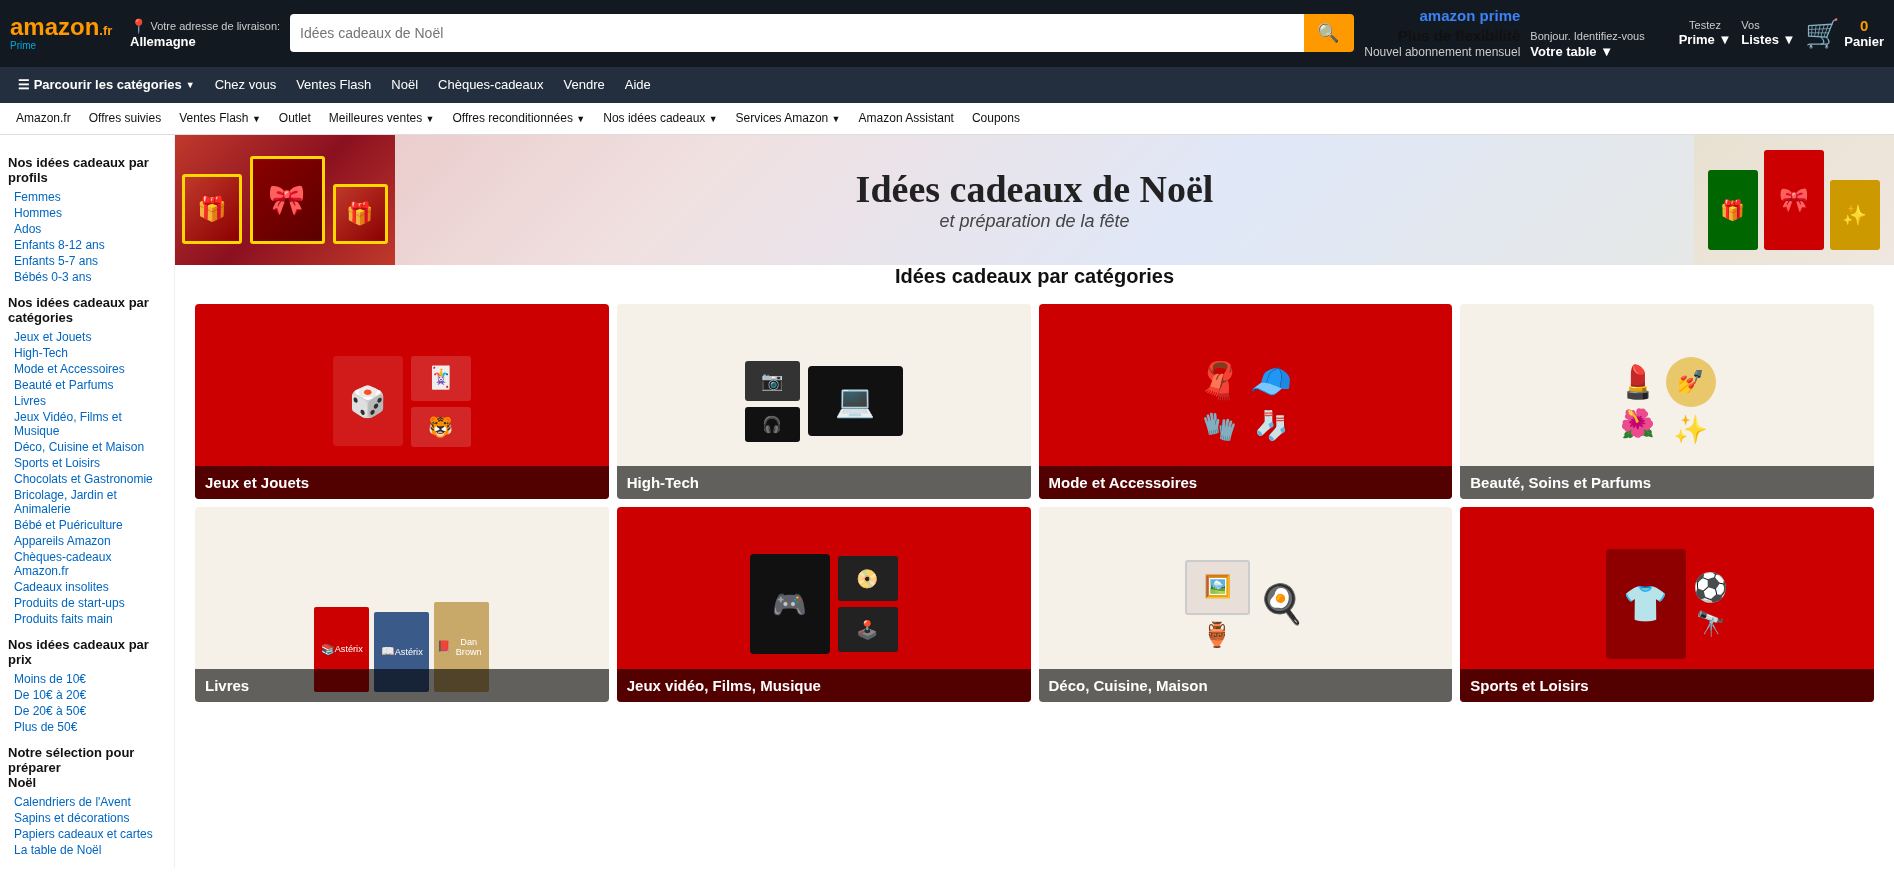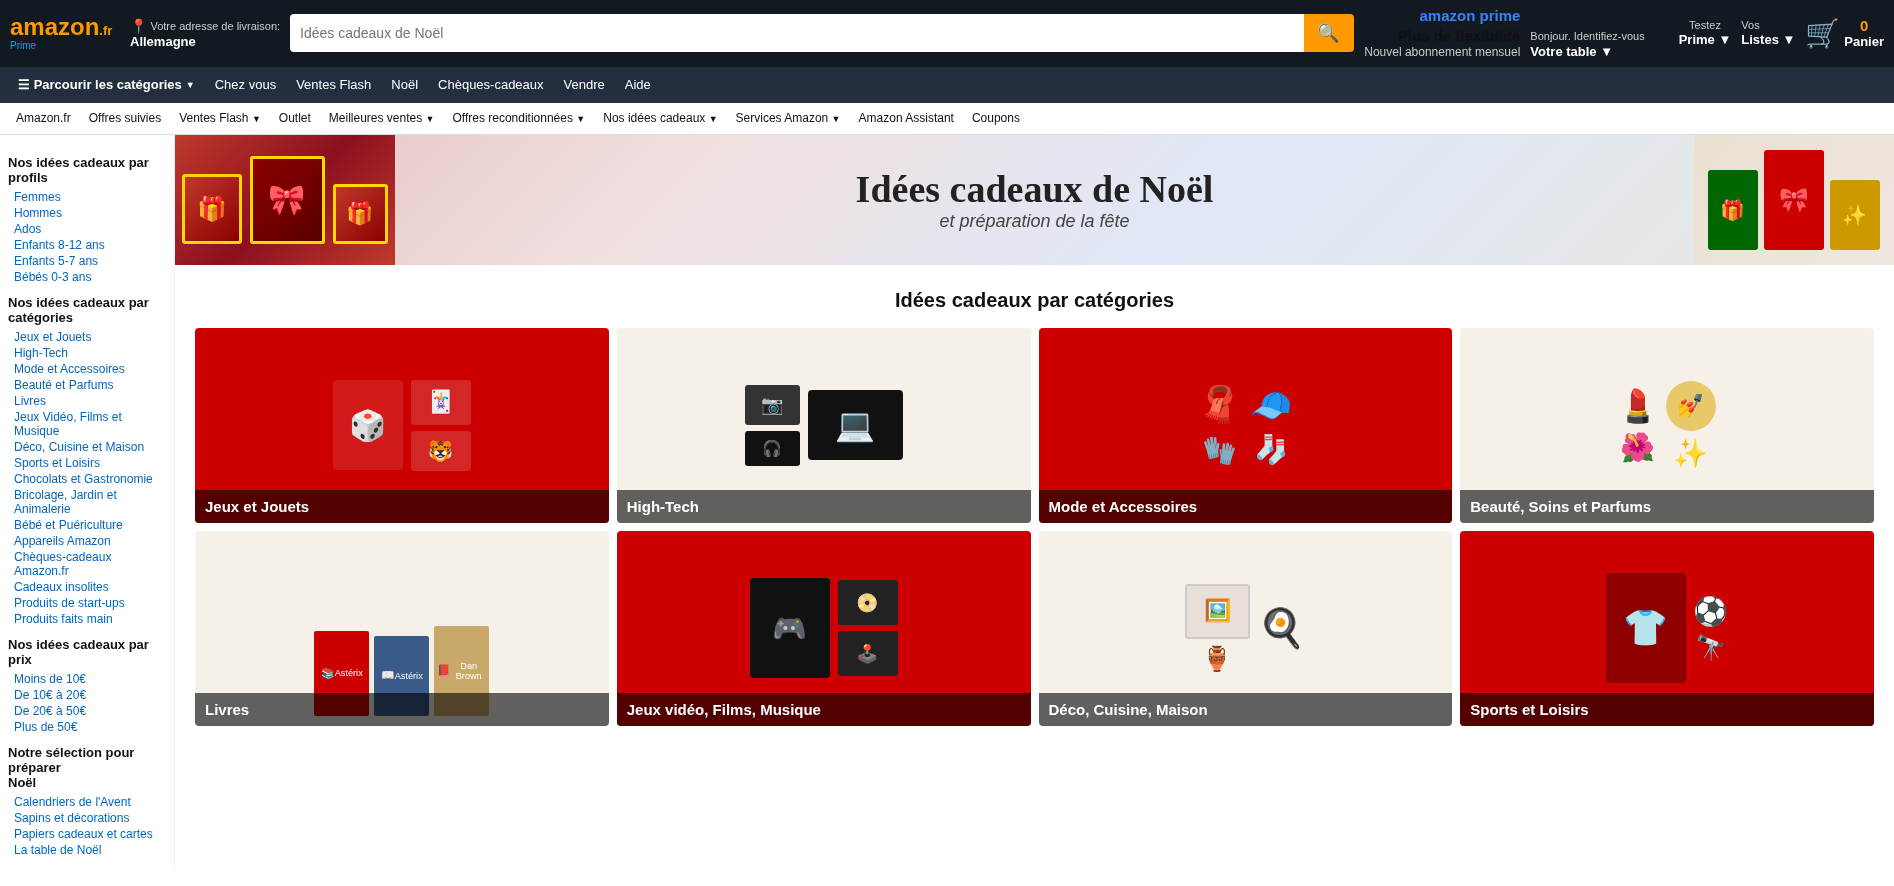--- a/index.html
+++ b/index.html
@@ -198,21 +198,21 @@
       font-family: Georgia, serif;
     }
     .hero-subtitle {
       font-size: 18px;
       color: #444;
       font-style: italic;
     }
 
     
     .categories-section {
-      padding: 24px 20px;
+      padding: 0 20px;
     }
     .categories-title {
       text-align: center;
       font-size: 20px;
       font-weight: bold;
       margin-bottom: 16px;
       color: #111;
     }
     .categories-grid {
       display: grid;

